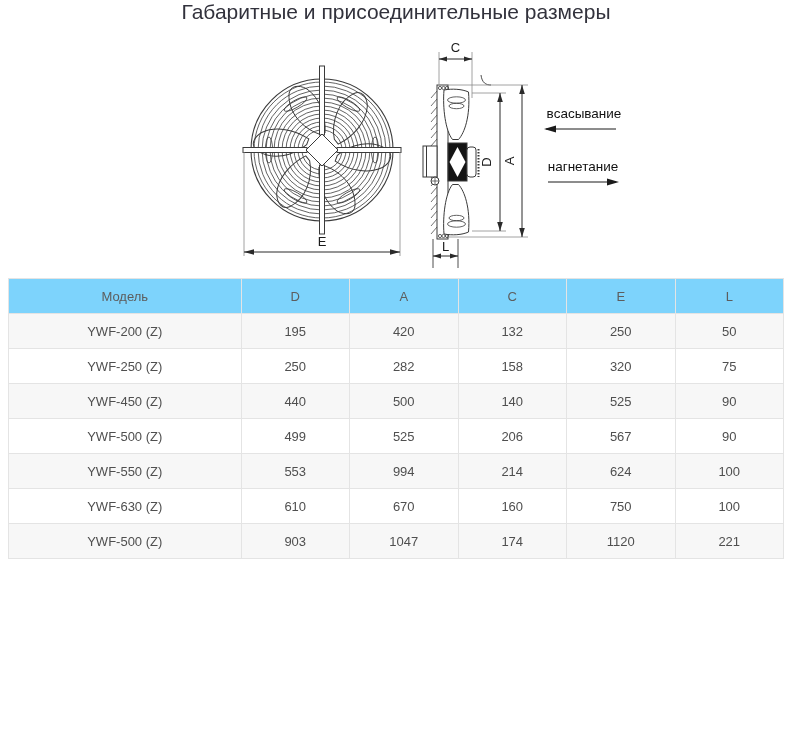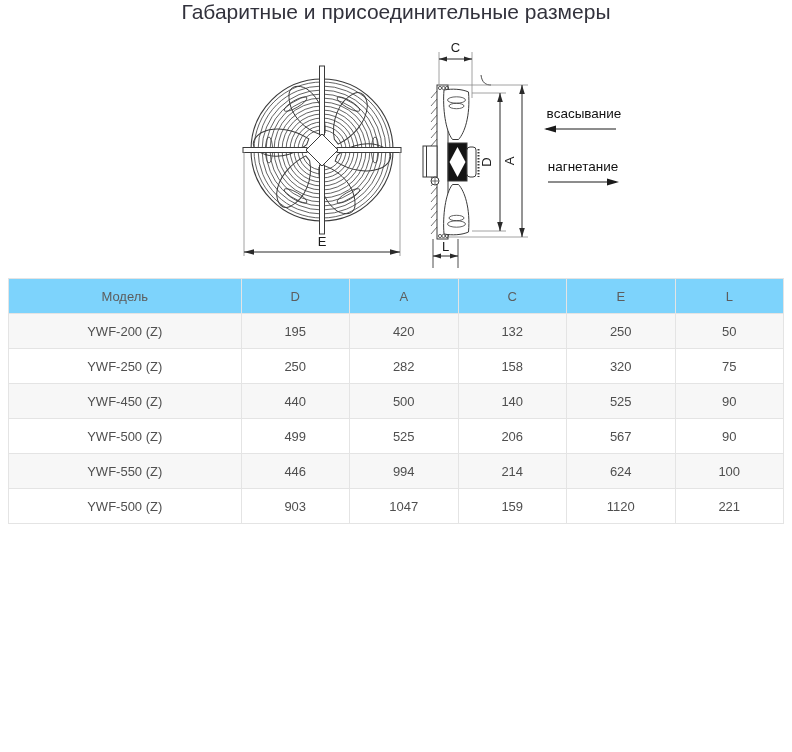--- a/index.html
+++ b/index.html
@@ -246,30 +246,38 @@
       <tr>
         <td>YWF-500 (Z)</td>
         <td>499</td>
         <td>525</td>
         <td>206</td>
         <td>567</td>
         <td>90</td>
       </tr>
       <tr>
         <td>YWF-550 (Z)</td>
-        <td>446</td>
+        <td>553</td>
         <td>994</td>
         <td>214</td>
         <td>624</td>
         <td>100</td>
       </tr>
       <tr>
+        <td>YWF-630 (Z)</td>
+        <td>610</td>
+        <td>670</td>
+        <td>160</td>
+        <td>750</td>
+        <td>100</td>
+      </tr>
+      <tr>
         <td>YWF-500 (Z)</td>
         <td>903</td>
         <td>1047</td>
-        <td>159</td>
+        <td>174</td>
         <td>1120</td>
         <td>221</td>
       </tr>
     </tbody>
   </table>
 
 </div>
 
 </body></html>

